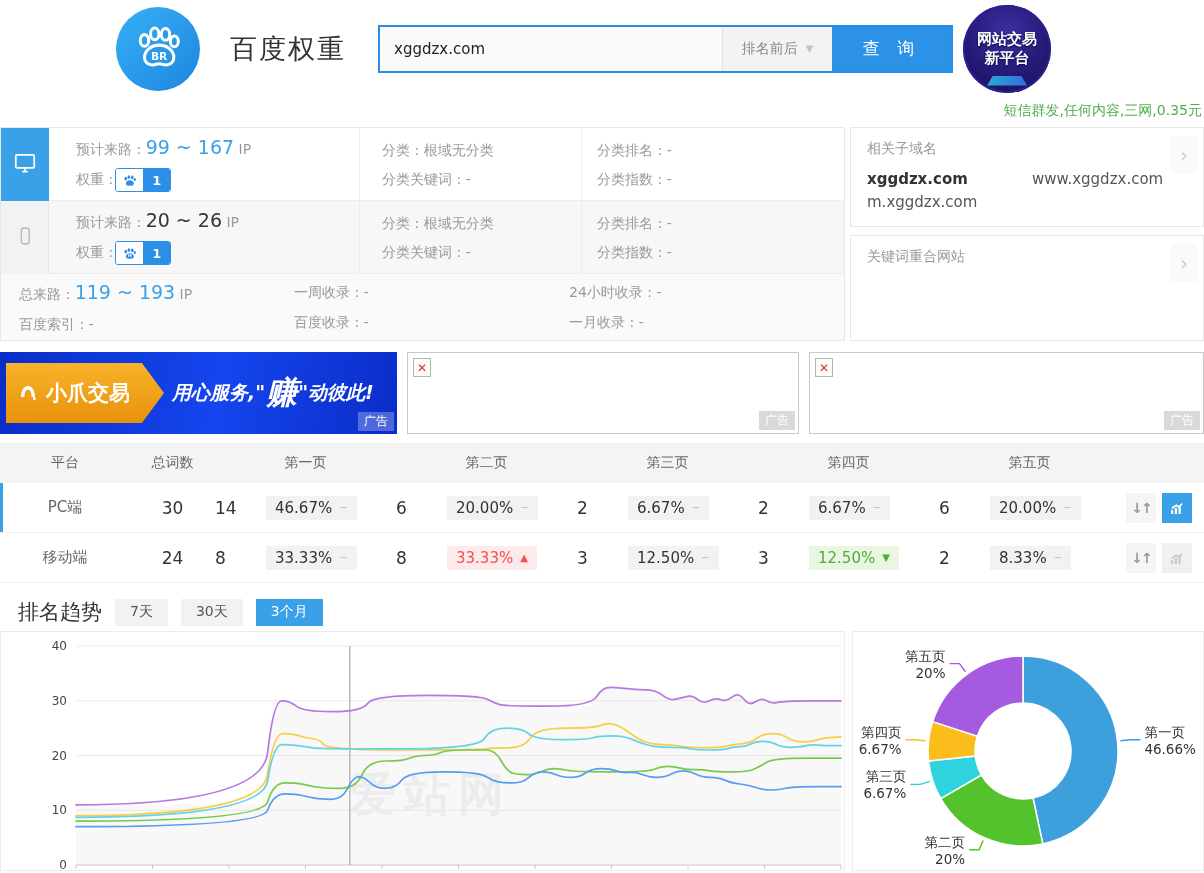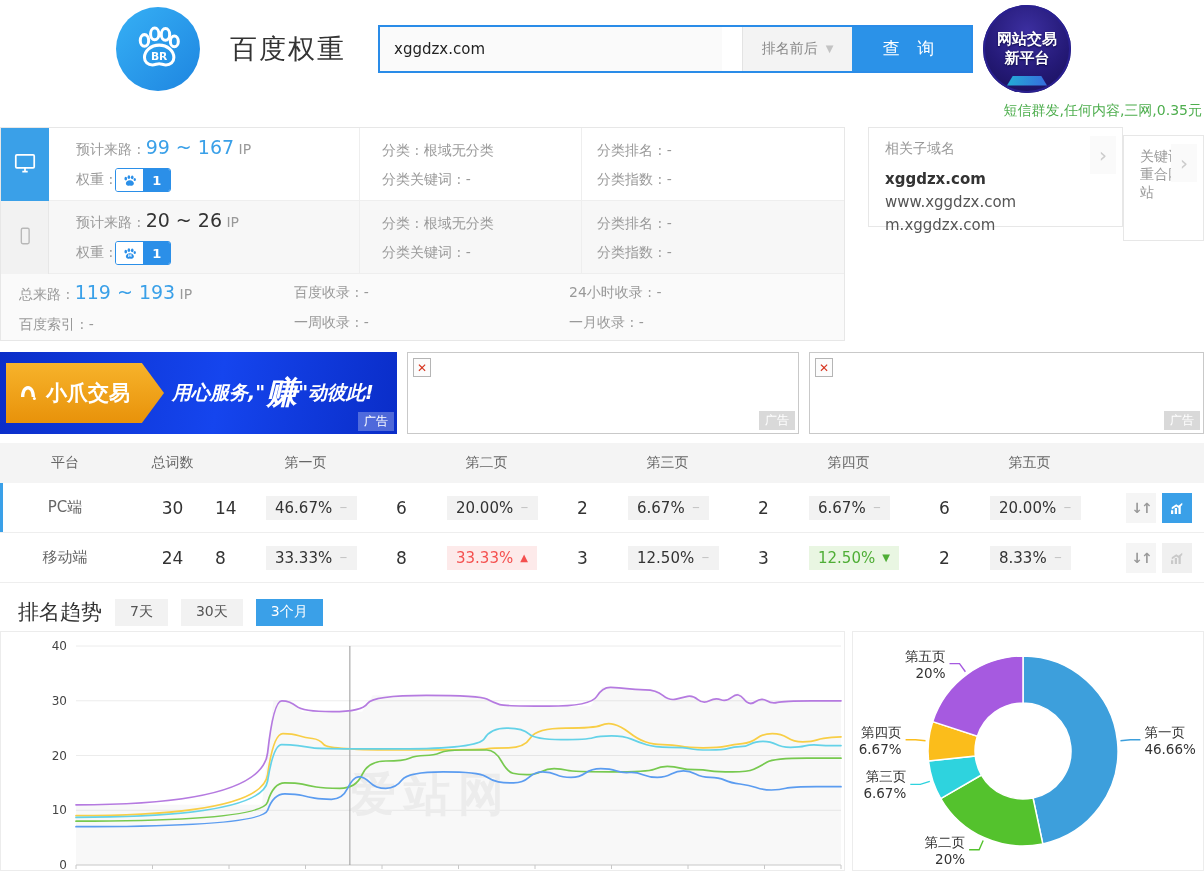--- a/index.html
+++ b/index.html
@@ -7,21 +7,21 @@
   body { font-family:"DejaVu Sans","Liberation Sans",sans-serif; color:#333; width:1204px; }
   .page { width:1204px; height:873px; overflow:hidden; position:relative; background:#fff; }
 
   
   .topbar { height:97px; display:flex; align-items:center; position:relative; }
   .logo-circle { width:84px; height:84px; border-radius:50%; margin-left:116px;
     background:linear-gradient(135deg,#36b0f5 0%,#1e85e0 100%); display:flex; align-items:center; justify-content:center; flex:0 0 auto; }
   .page-title { font-size:27px; font-weight:500; color:#333; margin-left:30px; letter-spacing:2px; }
   .searchbar { display:flex; height:48px; border:2px solid #2a8ce8; margin-left:32px; }
   .searchbar input { width:342px; border:none; outline:none; background:#fafafa; padding:0 14px; font-size:15px; color:#222; font-family:inherit; }
-  .rank-dropdown { width:110px; background:#f3f3f3; border-left:1px solid #e3e3e3; display:flex; align-items:center; justify-content:center; gap:8px; font-size:14px; color:#888; cursor:pointer;margin-left:20px; }
+  .rank-dropdown { width:110px; background:#f3f3f3; border-left:1px solid #e3e3e3; display:flex; align-items:center; justify-content:center; gap:8px; font-size:14px; color:#888; cursor:pointer; }
   .rank-dropdown .chev { font-size:10px; color:#c3c3c3; }
   .query-btn { width:119px; background:#2b92e8; color:#fff; border:none; font-size:17px; letter-spacing:6px; cursor:pointer; font-family:inherit; }
   .trade-badge { width:88px; height:88px; border-radius:50%; margin-left:10px; flex:0 0 auto; cursor:pointer;
     background:radial-gradient(circle at 50% 30%,#3c2fa0 0%,#251a78 55%,#170f55 100%);
     display:flex; flex-direction:column; align-items:center; justify-content:center; position:relative; box-shadow:0 0 0 2px #2a2090 inset; }
   .trade-badge span { color:#fff; font-weight:bold; font-size:15px; line-height:19px; text-shadow:0 1px 2px #0a0640; }
   .trade-badge:after { content:""; position:absolute; bottom:7px; left:50%; transform:translateX(-50%); width:40px; height:10px;
     background:linear-gradient(90deg,#24c6e8,#3a7bf0); clip-path:polygon(15% 0,85% 0,100% 100%,0 100%); opacity:.85; }
 
   .promo-row { height:28px; display:flex; justify-content:flex-end; align-items:center; padding-right:2px; }
@@ -42,21 +42,21 @@
   .lbl { color:#999; font-size:14px; }
   .num-blue { color:#3aa0e8; font-size:19px; }
   .num-dark { color:#333; font-size:19px; }
   .unit { color:#999; font-size:14px; }
   .wline { display:flex; align-items:center; }
   .weight-badge { display:inline-flex; margin-left:2px; border:1px solid #2b8fe8; border-radius:3px; overflow:hidden; cursor:pointer; }
   .weight-badge .paw-cell { width:27px; height:22px; background:#fff; display:flex; align-items:center; justify-content:center; }
   .weight-badge .val-cell { width:27px; height:22px; background:#2b8fe8; color:#fff; font-size:13px; font-weight:bold; display:flex; align-items:center; justify-content:center; }
   .ov-summary { height:66px; background:#fafafa; display:flex; padding-left:18px; }
   .sum-col { display:flex; flex-direction:column; justify-content:center; gap:10px; width:275px; }
-  .ov-right { width:408px; margin-left:23px; display:flex; flex-direction:row; }
+  .ov-right { width:408px; margin-left:5px; display:flex; flex-direction:column; }
   .side-box { border:1px solid #e7e7e7; background:#fff; position:relative; padding:12px 16px; }
   .side-box.b1 { height:100px; }
   .side-box.b2 { height:106px; margin-top:8px; }
   .side-title { color:#999; font-size:14px; }
   .chev-btn { position:absolute; right:6px; top:8px; width:26px; height:38px; background:#fafafa; color:#ccc; font-size:20px; display:flex; align-items:center; justify-content:center; cursor:pointer; }
   .domains { display:flex; flex-wrap:wrap; margin-top:10px; }
   .domains a { font-size:15px; color:#555; text-decoration:none; line-height:23px; cursor:pointer; }
   .domains a.root { font-weight:bold; color:#333; width:165px; }
   .domains a.www { }
   .domains a.m { width:165px; }
@@ -224,22 +224,22 @@
           <div><span class="lbl">分类指数 : </span><span class="lbl">-</span></div>
         </div>
       </div>
 
       <div class="ov-summary">
         <div class="sum-col">
           <div><span class="lbl">总来路 : </span><span class="num-blue">119 ~ 193</span><span class="unit"> IP</span></div>
           <div><span class="lbl">百度索引 : </span><span class="lbl">-</span></div>
         </div>
         <div class="sum-col">
+          <div><span class="lbl">一周收录 : </span><span class="lbl">-</span></div>
           <div><span class="lbl">百度收录 : </span><span class="lbl">-</span></div>
-          <div><span class="lbl">一周收录 : </span><span class="lbl">-</span></div>
         </div>
         <div class="sum-col">
           <div><span class="lbl">24小时收录 : </span><span class="lbl">-</span></div>
           <div><span class="lbl">一月收录 : </span><span class="lbl">-</span></div>
         </div>
       </div>
     </div>
 
     <div class="ov-right">
       <div class="side-box b1">

